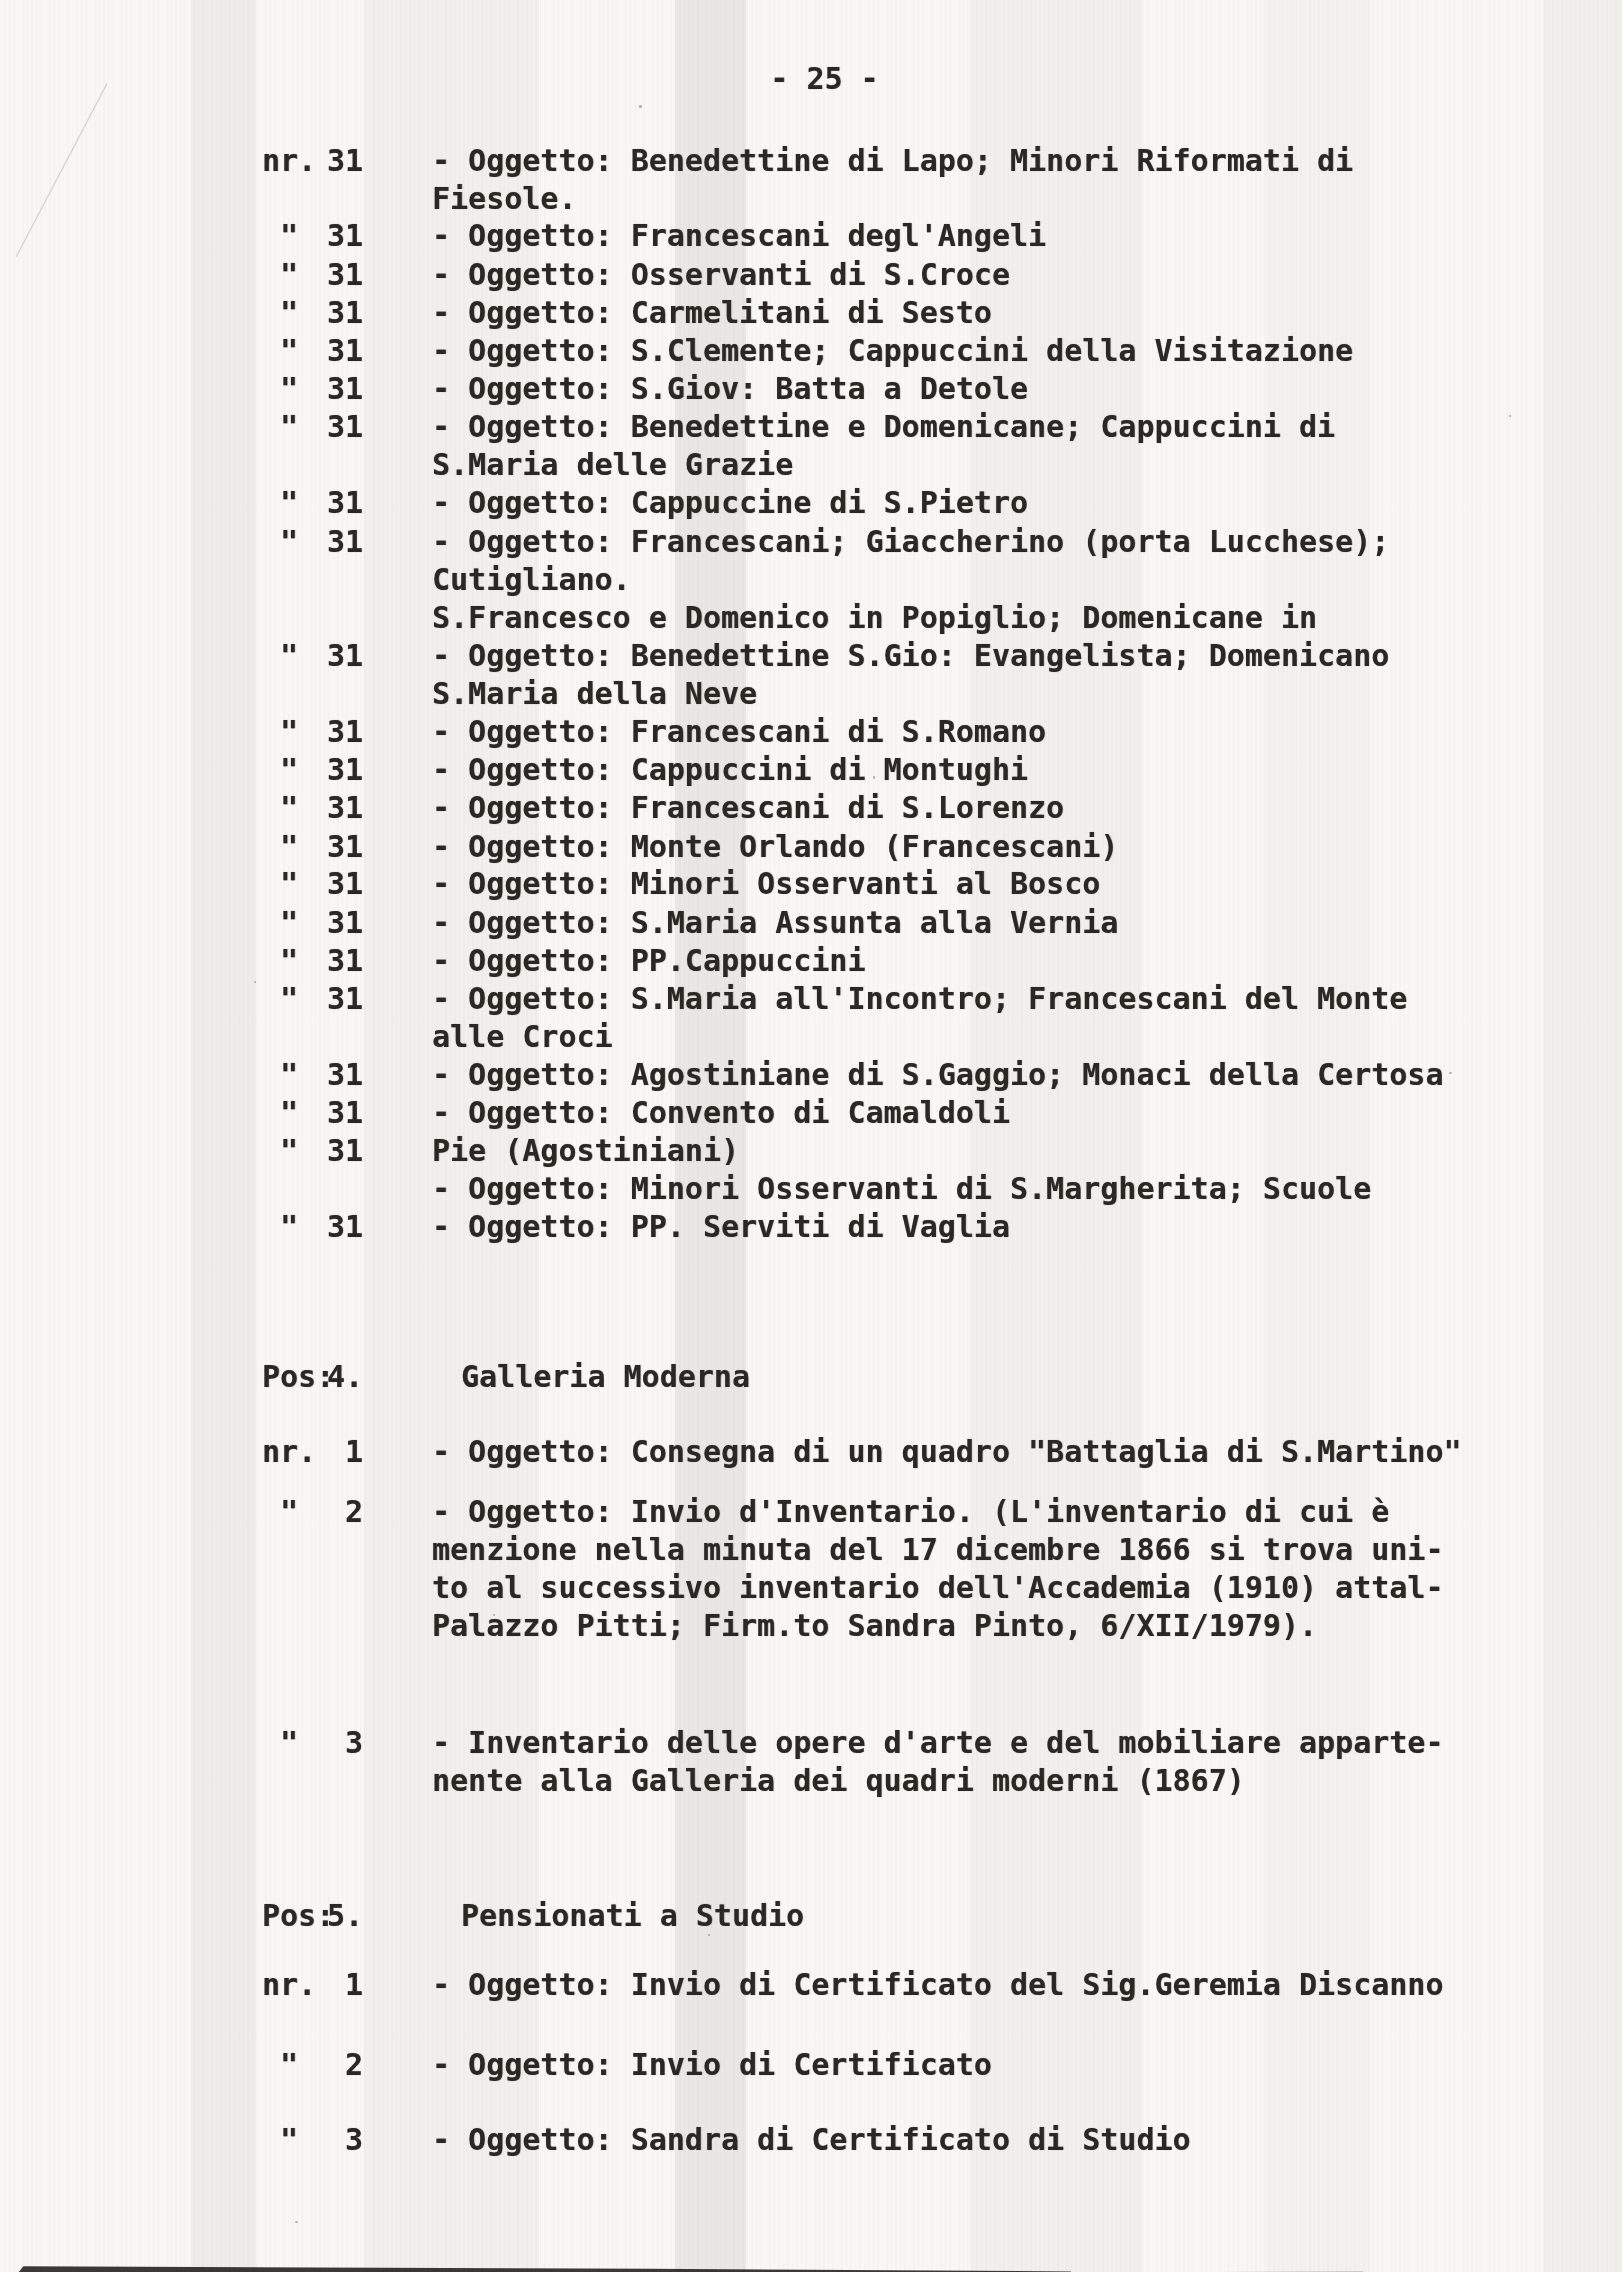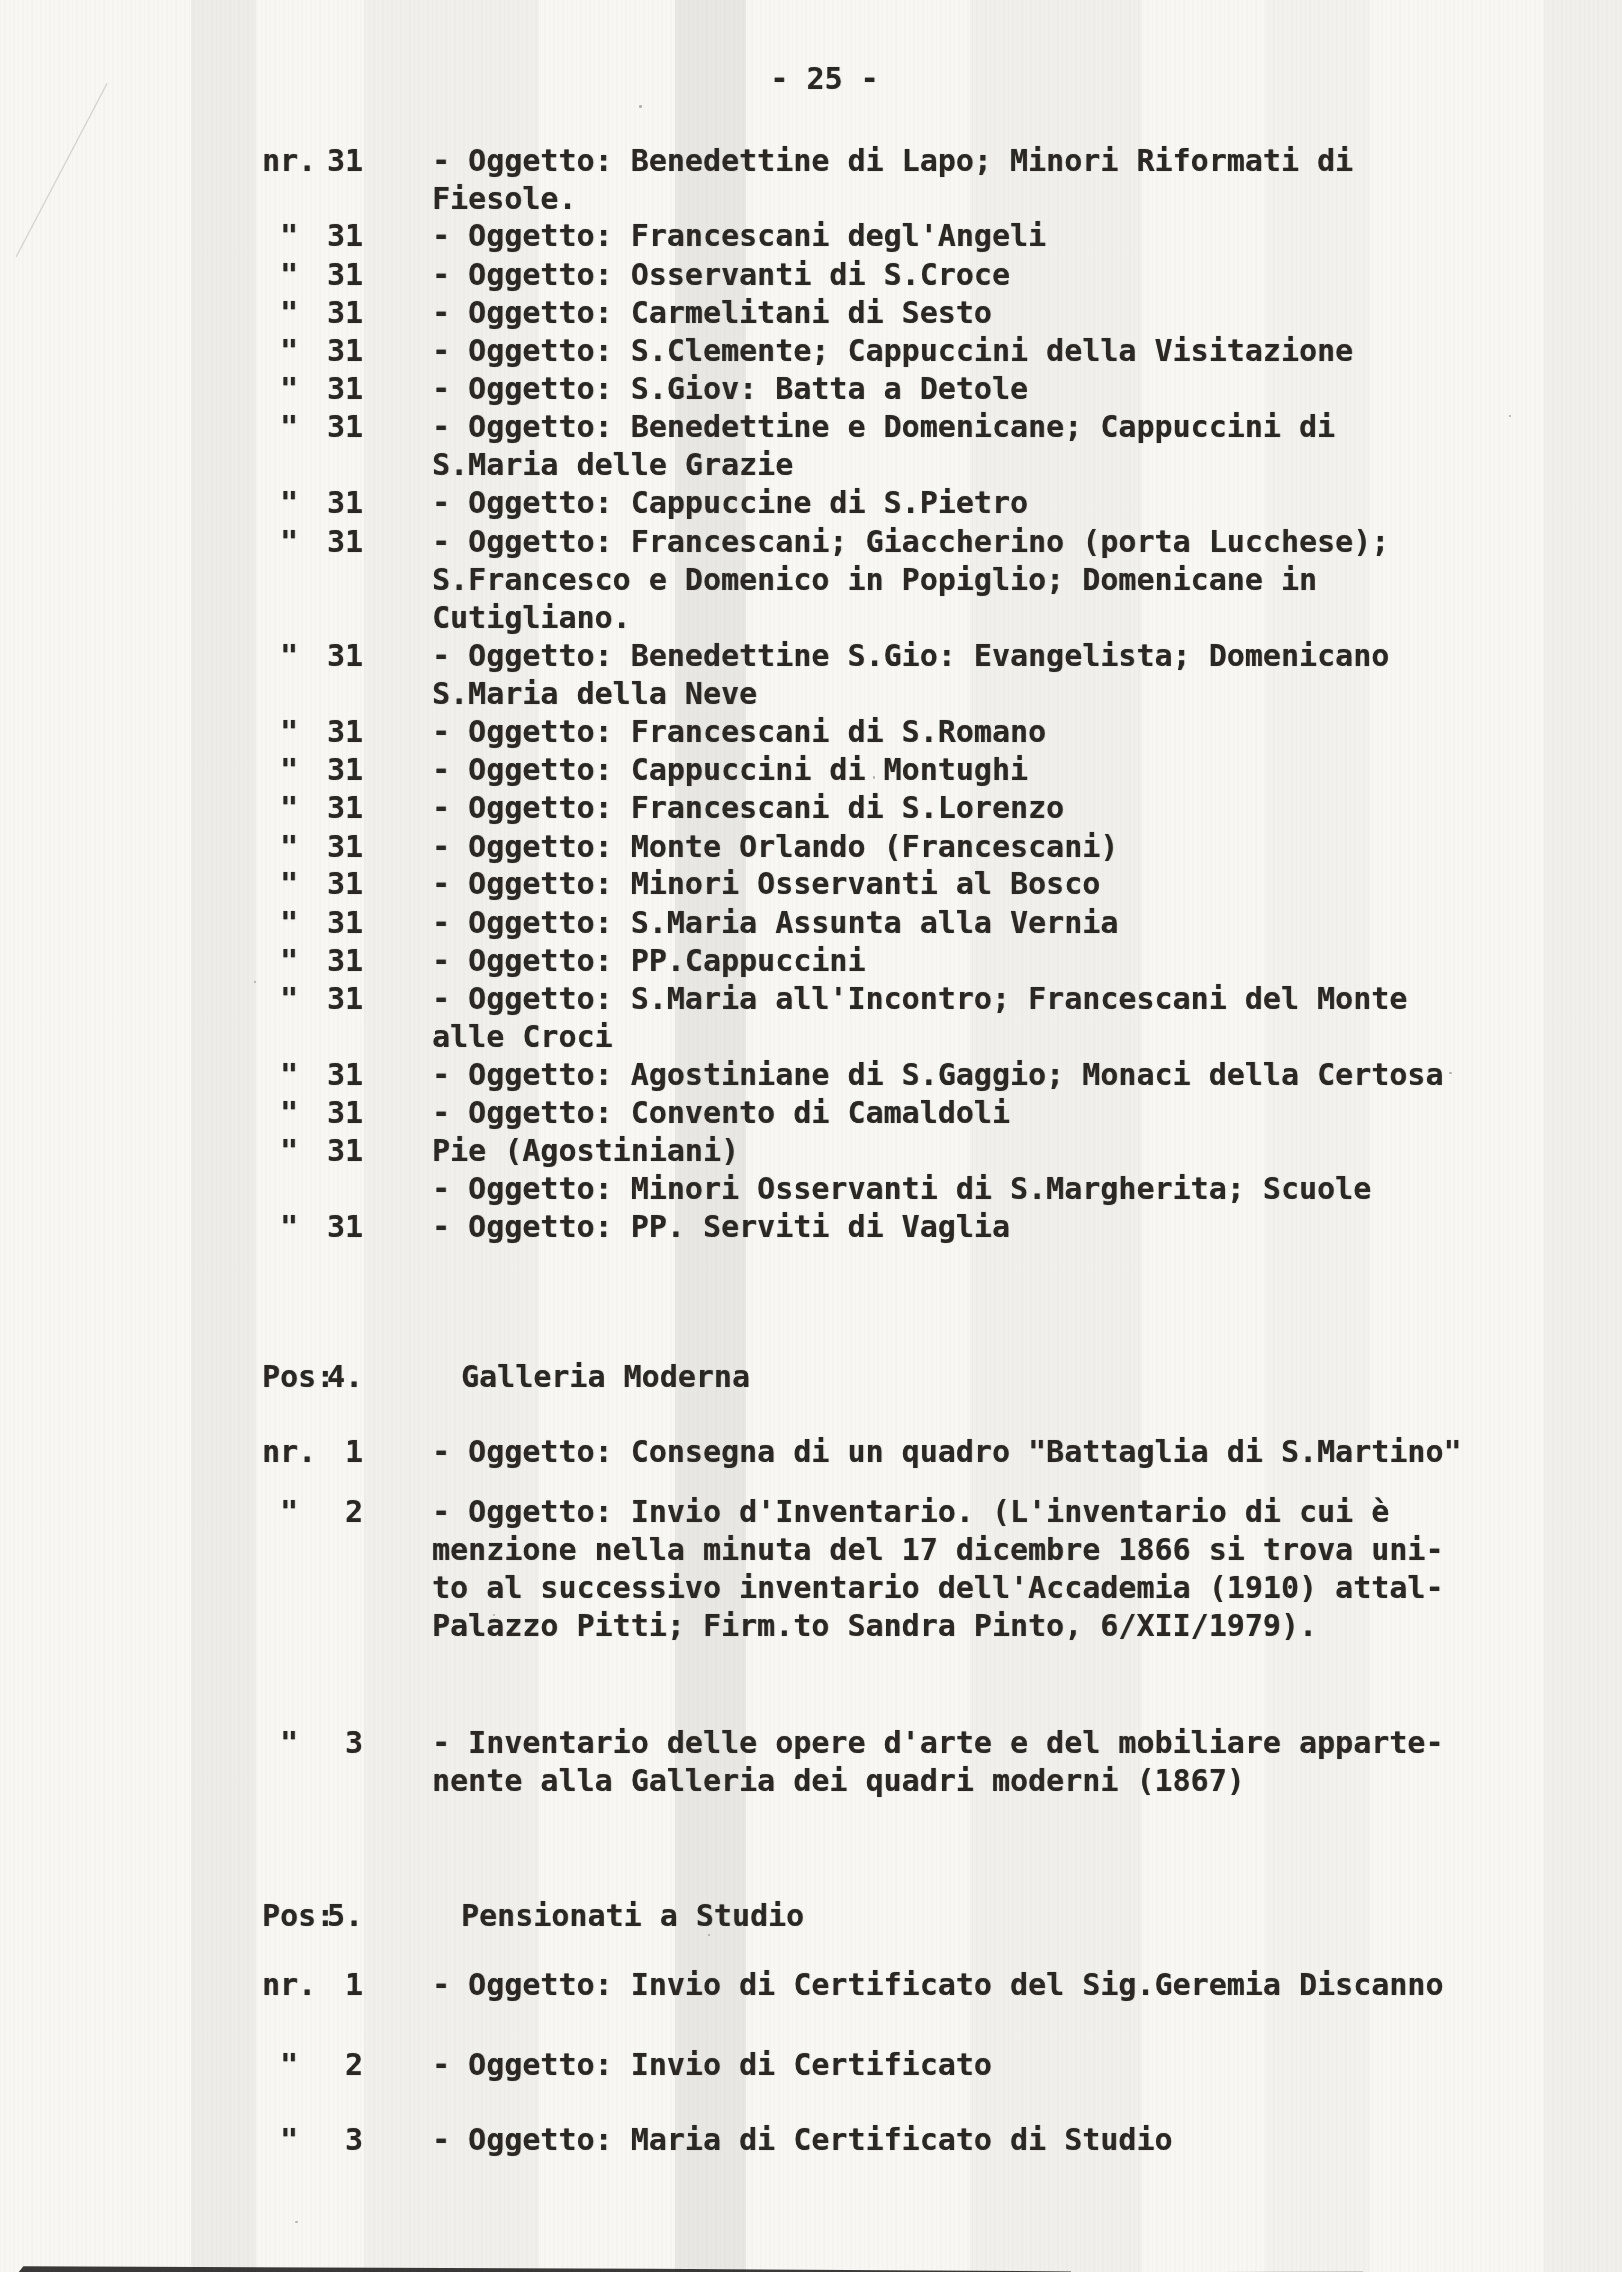--- a/index.html
+++ b/index.html
@@ -121,22 +121,22 @@
     <div class="txt">
       <div class="txt-line">- Oggetto: Cappuccine di S.Pietro</div>
     </div>
   </div>
 
   <div class="row" style="top:523px">
     <span class="c1 q txt-line">"</span>
     <span class="c2 txt-line">31</span>
     <div class="txt">
       <div class="txt-line">- Oggetto: Francescani; Giaccherino (porta Lucchese);</div>
+      <div class="txt-line">Cutigliano.</div>
       <div class="txt-line">S.Francesco e Domenico in Popiglio; Domenicane in</div>
-      <div class="txt-line">Cutigliano.</div>
     </div>
   </div>
 
   <div class="row" style="top:637px">
     <span class="c1 q txt-line">"</span>
     <span class="c2 txt-line">31</span>
     <div class="txt">
       <div class="txt-line">- Oggetto: Benedettine S.Gio: Evangelista; Domenicano</div>
       <div class="txt-line">S.Maria della Neve</div>
     </div>
@@ -297,21 +297,21 @@
     <span class="c2 txt-line">2</span>
     <div class="txt">
       <div class="txt-line">- Oggetto: Invio di Certificato</div>
     </div>
   </div>
 
   <div class="row" style="top:2121px">
     <span class="c1 q txt-line">"</span>
     <span class="c2 txt-line">3</span>
     <div class="txt">
-      <div class="txt-line">- Oggetto: Maria di Certificato di Studio</div>
+      <div class="txt-line">- Oggetto: Sandra di Certificato di Studio</div>
     </div>
   </div>
 
   <svg class="decor-svg" width="1622" height="2273" viewBox="0 0 2499 3501">
     <line x1="165" y1="128" x2="25" y2="395" stroke="rgba(125,125,120,0.28)" stroke-width="2"></line>
     <polygon points="28,3501 36,3491 1000,3495 1650,3499 1650,3501" fill="rgba(25,24,22,0.85)"></polygon>
     <polygon points="1650,3501 2100,3499 2100,3501" fill="rgba(25,24,22,0.35)"></polygon>
   </svg>
 
   <div class="speck" style="left:639px;top:105px;width:2.6px;height:2.6px"></div>

